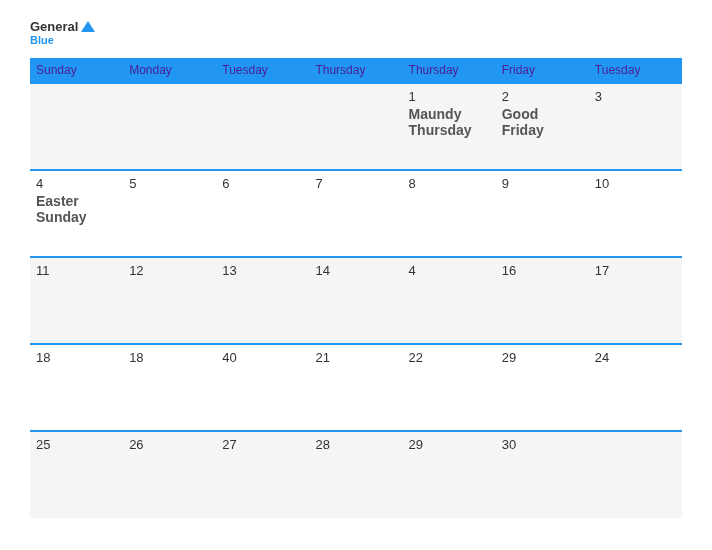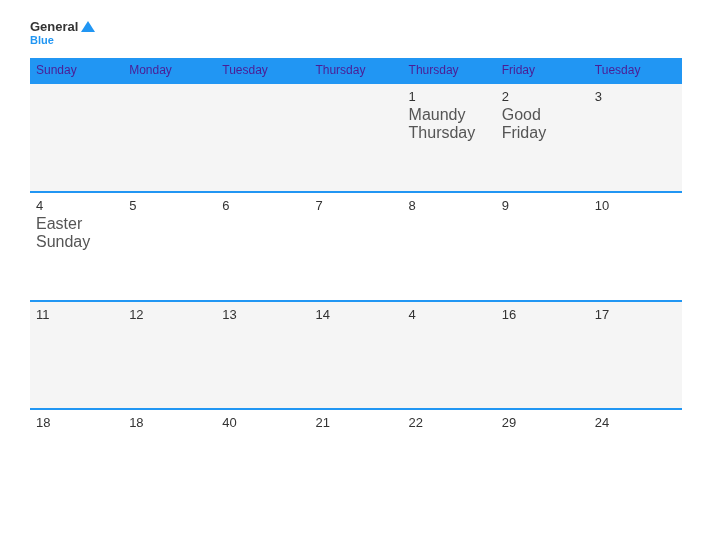--- a/index.html
+++ b/index.html
@@ -92,24 +92,25 @@
     }
     .calendar tbody tr:nth-child(even) td {
       background: #fff;
     }
     .day-num {
       font-size: 13px;
       color: #333;
       display: block;
     }
     .holiday {
-      font-size: 16px;
+      font-size: 14px;
       color: #555;
       display: block;
       margin-top: 2px;
+      font-weight: bold;
     }
   </style>
 </head>
 <body>
 
 <div class="page">
   <div class="header">
     <div class="logo">
       <span class="logo-general">General<span class="logo-icon"></span></span>
       <span class="logo-blue">Blue</span>
@@ -213,15 +214,36 @@
           <td>
             <span class="day-num">22</span>
           </td>
           <td>
             <span class="day-num">29</span>
           </td>
           <td>
             <span class="day-num">24</span>
           </td>
         </tr>
+        <tr>
+          <td>
+            <span class="day-num">25</span>
+          </td>
+          <td>
+            <span class="day-num">26</span>
+          </td>
+          <td>
+            <span class="day-num">27</span>
+          </td>
+          <td>
+            <span class="day-num">28</span>
+          </td>
+          <td>
+            <span class="day-num">29</span>
+          </td>
+          <td>
+            <span class="day-num">30</span>
+          </td>
+          <td></td>
+        </tr>
       </tbody>
   </table>
 </div>
 
 </body></html>

